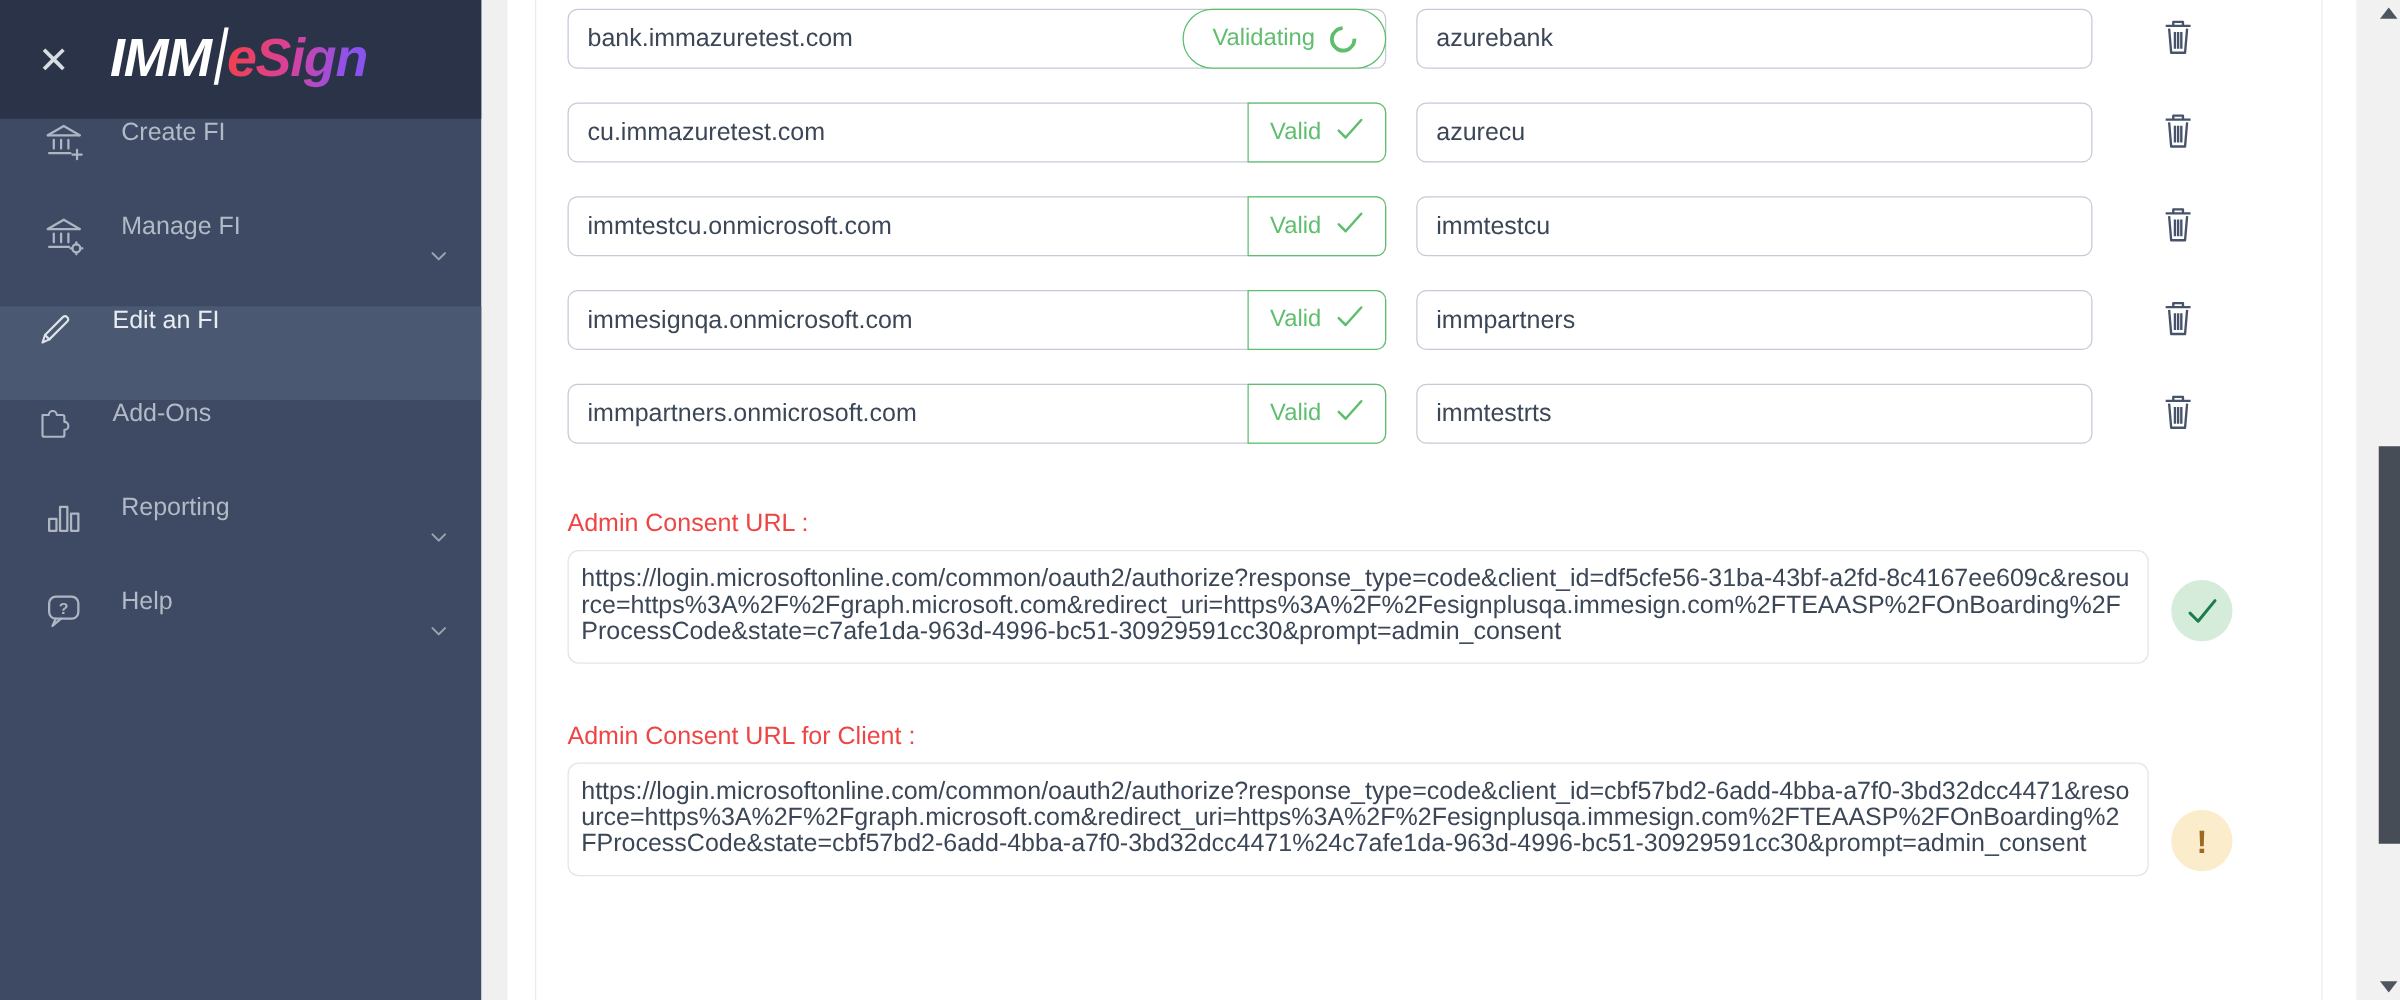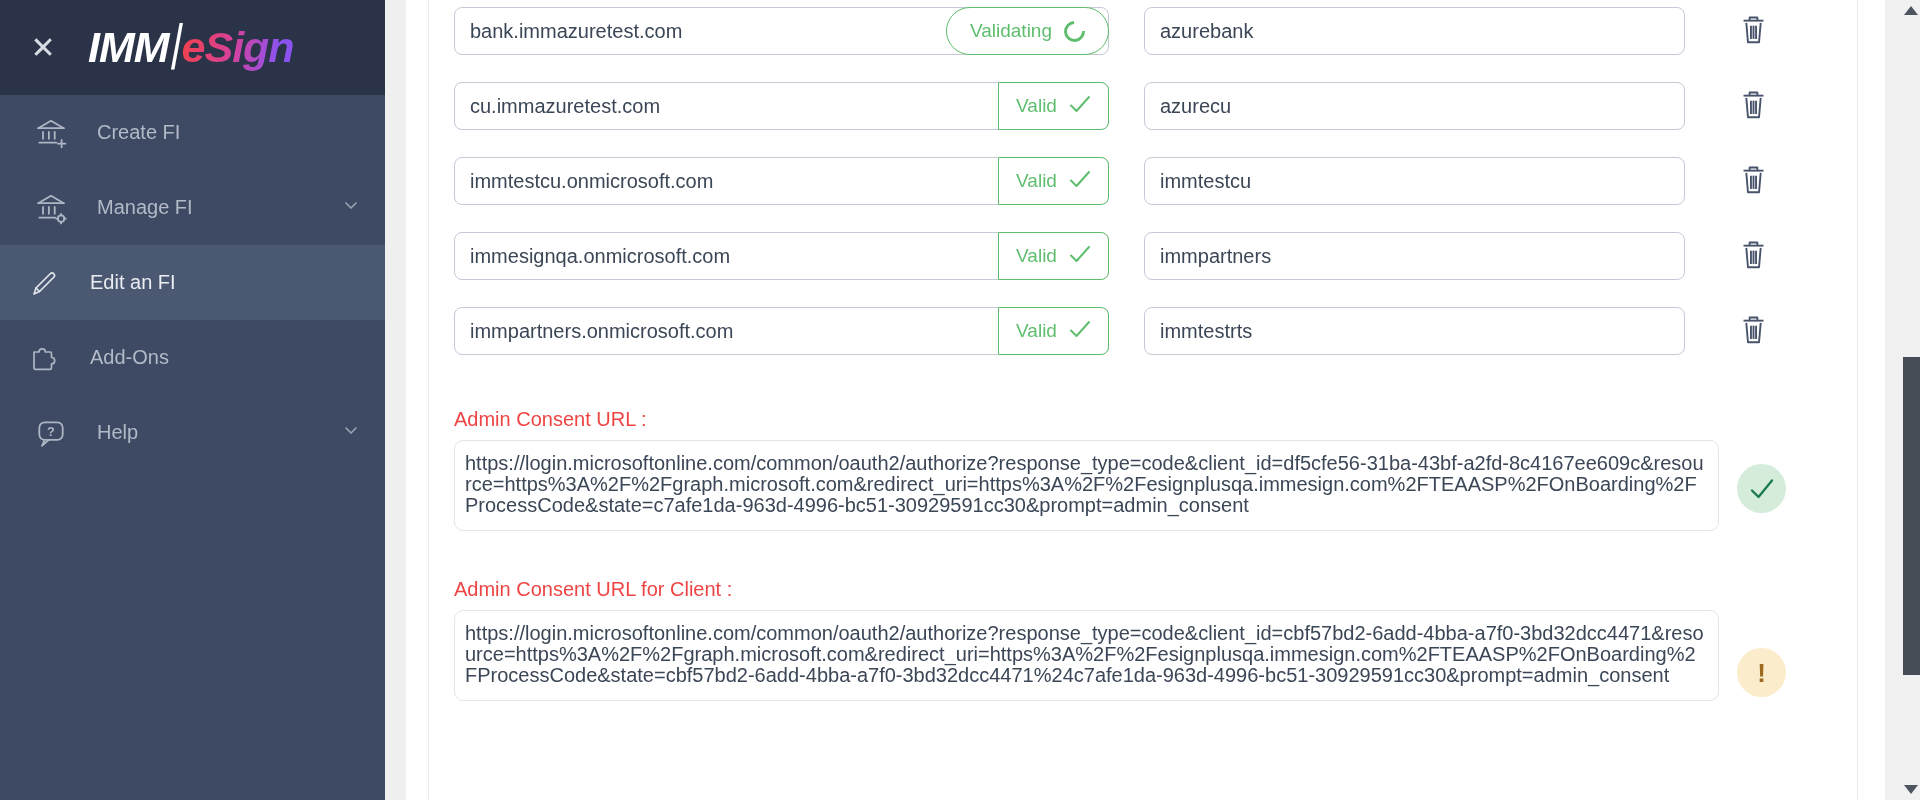--- a/index.html
+++ b/index.html
@@ -13,21 +13,21 @@
   .close-btn { width:34px; height:34px; color:#d8dce3; font-size:30px; font-weight:300;
     display:flex; align-items:center; justify-content:center; cursor:pointer; }
   .logo { margin-left:28px; font-size:43px; font-weight:bold; letter-spacing:-1px;
     display:flex; align-items:center; white-space:nowrap; }
   .logo .imm { color:#ffffff; font-style:italic; }
   .logo .slash { color:#ffffff; font-weight:300; display:inline-block;
     transform:scaleY(1.45) rotate(0.001deg); margin:0 0 0 2px; }
   .logo .esign { background:linear-gradient(100deg,#ef4150 5%,#d8419b 45%,#8a53f0 85%);
     -webkit-background-clip:text; background-clip:text; color:transparent; font-style:italic; }
 
-  .nav-item { height:75px; display:flex; align-items:center; padding-left:33px;
+  .nav-item { height:75px; display:flex; align-items:flex-start; padding-left:33px;
     color:#b2bac7; font-size:20px; cursor:pointer; position:relative; }
   .nav-item .ico { width:36px; height:36px; margin-right:28px; flex:0 0 36px;
     display:flex; align-items:center; justify-content:center; }
   .nav-item.sub { padding-left:26px; }
   .nav-item.active { background:#4b5872; color:#e9ecf1; }
   .nav-item svg { stroke:#aeb6c4; fill:none; stroke-width:1.7; stroke-linecap:round; stroke-linejoin:round; }
   .nav-item.active svg { stroke:#dfe3ea; }
   .chev { position:absolute; right:24px; top:50%; transform:translateY(-50%); }
   .chev svg { stroke:#9aa3b2; stroke-width:2; }
 
@@ -46,21 +46,21 @@
     border:1px solid #c4cad6; border-radius:8px; padding:0 180px 0 15px;
     font-size:20px; color:#3b4656; font-family:inherit; background:#fff; outline:none; }
   .badge { position:absolute; right:0; top:0; height:48px; background:#fff;
     border:1px solid #5fbe6e; border-radius:0 8px 8px 0;
     display:flex; align-items:center; justify-content:center; gap:12px;
     color:#5fbe6e; font-size:19px; }
   .badge.validating { width:163px;border-radius:24px; }
   .badge.valid { width:111px; }
   .spinner { width:21px; height:21px; border:3.5px solid #5fbe6e; border-radius:50%;
     border-top-color:transparent; transform:rotate(42deg); }
-  .fi-input { margin-left:35px; width:541px; height:48px; border:1px solid #c4cad6;
+  .fi-input { margin-left:24px; width:541px; height:48px; border:1px solid #c4cad6;
     border-radius:8px; padding:0 15px; font-size:20px; color:#3b4656;
     font-family:inherit; background:#fff; outline:none; }
   .trash-btn { margin-left:46px; width:44px; height:44px; background:none; border:none;
     cursor:pointer; display:flex; align-items:center; justify-content:center; }
   .trash-btn svg { stroke:#47536a; fill:none; stroke-width:1.7; stroke-linejoin:round; }
 
   
   .consent-block { margin-top:53px; }
   .consent-block.second { margin-top:47px; }
   .consent-label { font-size:20px; color:#ef4444; margin-bottom:9px; }
@@ -151,20 +151,35 @@
     <div class="nav-item sub">
       <span class="ico">
         <svg width="32" height="32" viewBox="0 0 32 32">
             <path d="M6 13 h5 a3.2 3.2 0 1 1 6.4 0 H22 a1.5 1.5 0 0 1 1.5 1.5 v4 a3.2 3.2 0 1 1 0 6.4 v4 a1.5 1.5 0 0 1 -1.5 1.5 H7.5 A1.5 1.5 0 0 1 6 28.9 Z" transform="translate(0,-3)"></path>
           </svg>
       </span>
       <span>Add-Ons</span>
     </div>
 
 
+    <div class="nav-item">
+      <span class="ico">
+        <svg width="34" height="34" viewBox="0 0 32 32">
+            <rect x="5" y="18" width="5.5" height="9"></rect>
+            <rect x="13.2" y="9" width="5.5" height="18"></rect>
+            <rect x="21.5" y="14" width="5.5" height="13"></rect>
+          </svg>
+      </span>
+      <span>Reporting</span>
+      <span class="chev">
+        <svg width="20" height="20" viewBox="0 0 24 24">
+            <polyline points="6,9 12,15 18,9"></polyline>
+          </svg>
+      </span>
+    </div>
 
     <div class="nav-item">
       <span class="ico">
         <svg width="34" height="34" viewBox="0 0 32 32">
             <rect x="5" y="6" width="22" height="16.5" rx="5"></rect>
             <path d="M10 22.5 L7.5 28 L14 22.5"></path>
             <text x="16" y="18.8" text-anchor="middle" font-size="12" font-weight="bold" stroke="none" fill="#aeb6c4" font-family="Liberation Sans, sans-serif">?</text>
           </svg>
       </span>
       <span>Help</span>

